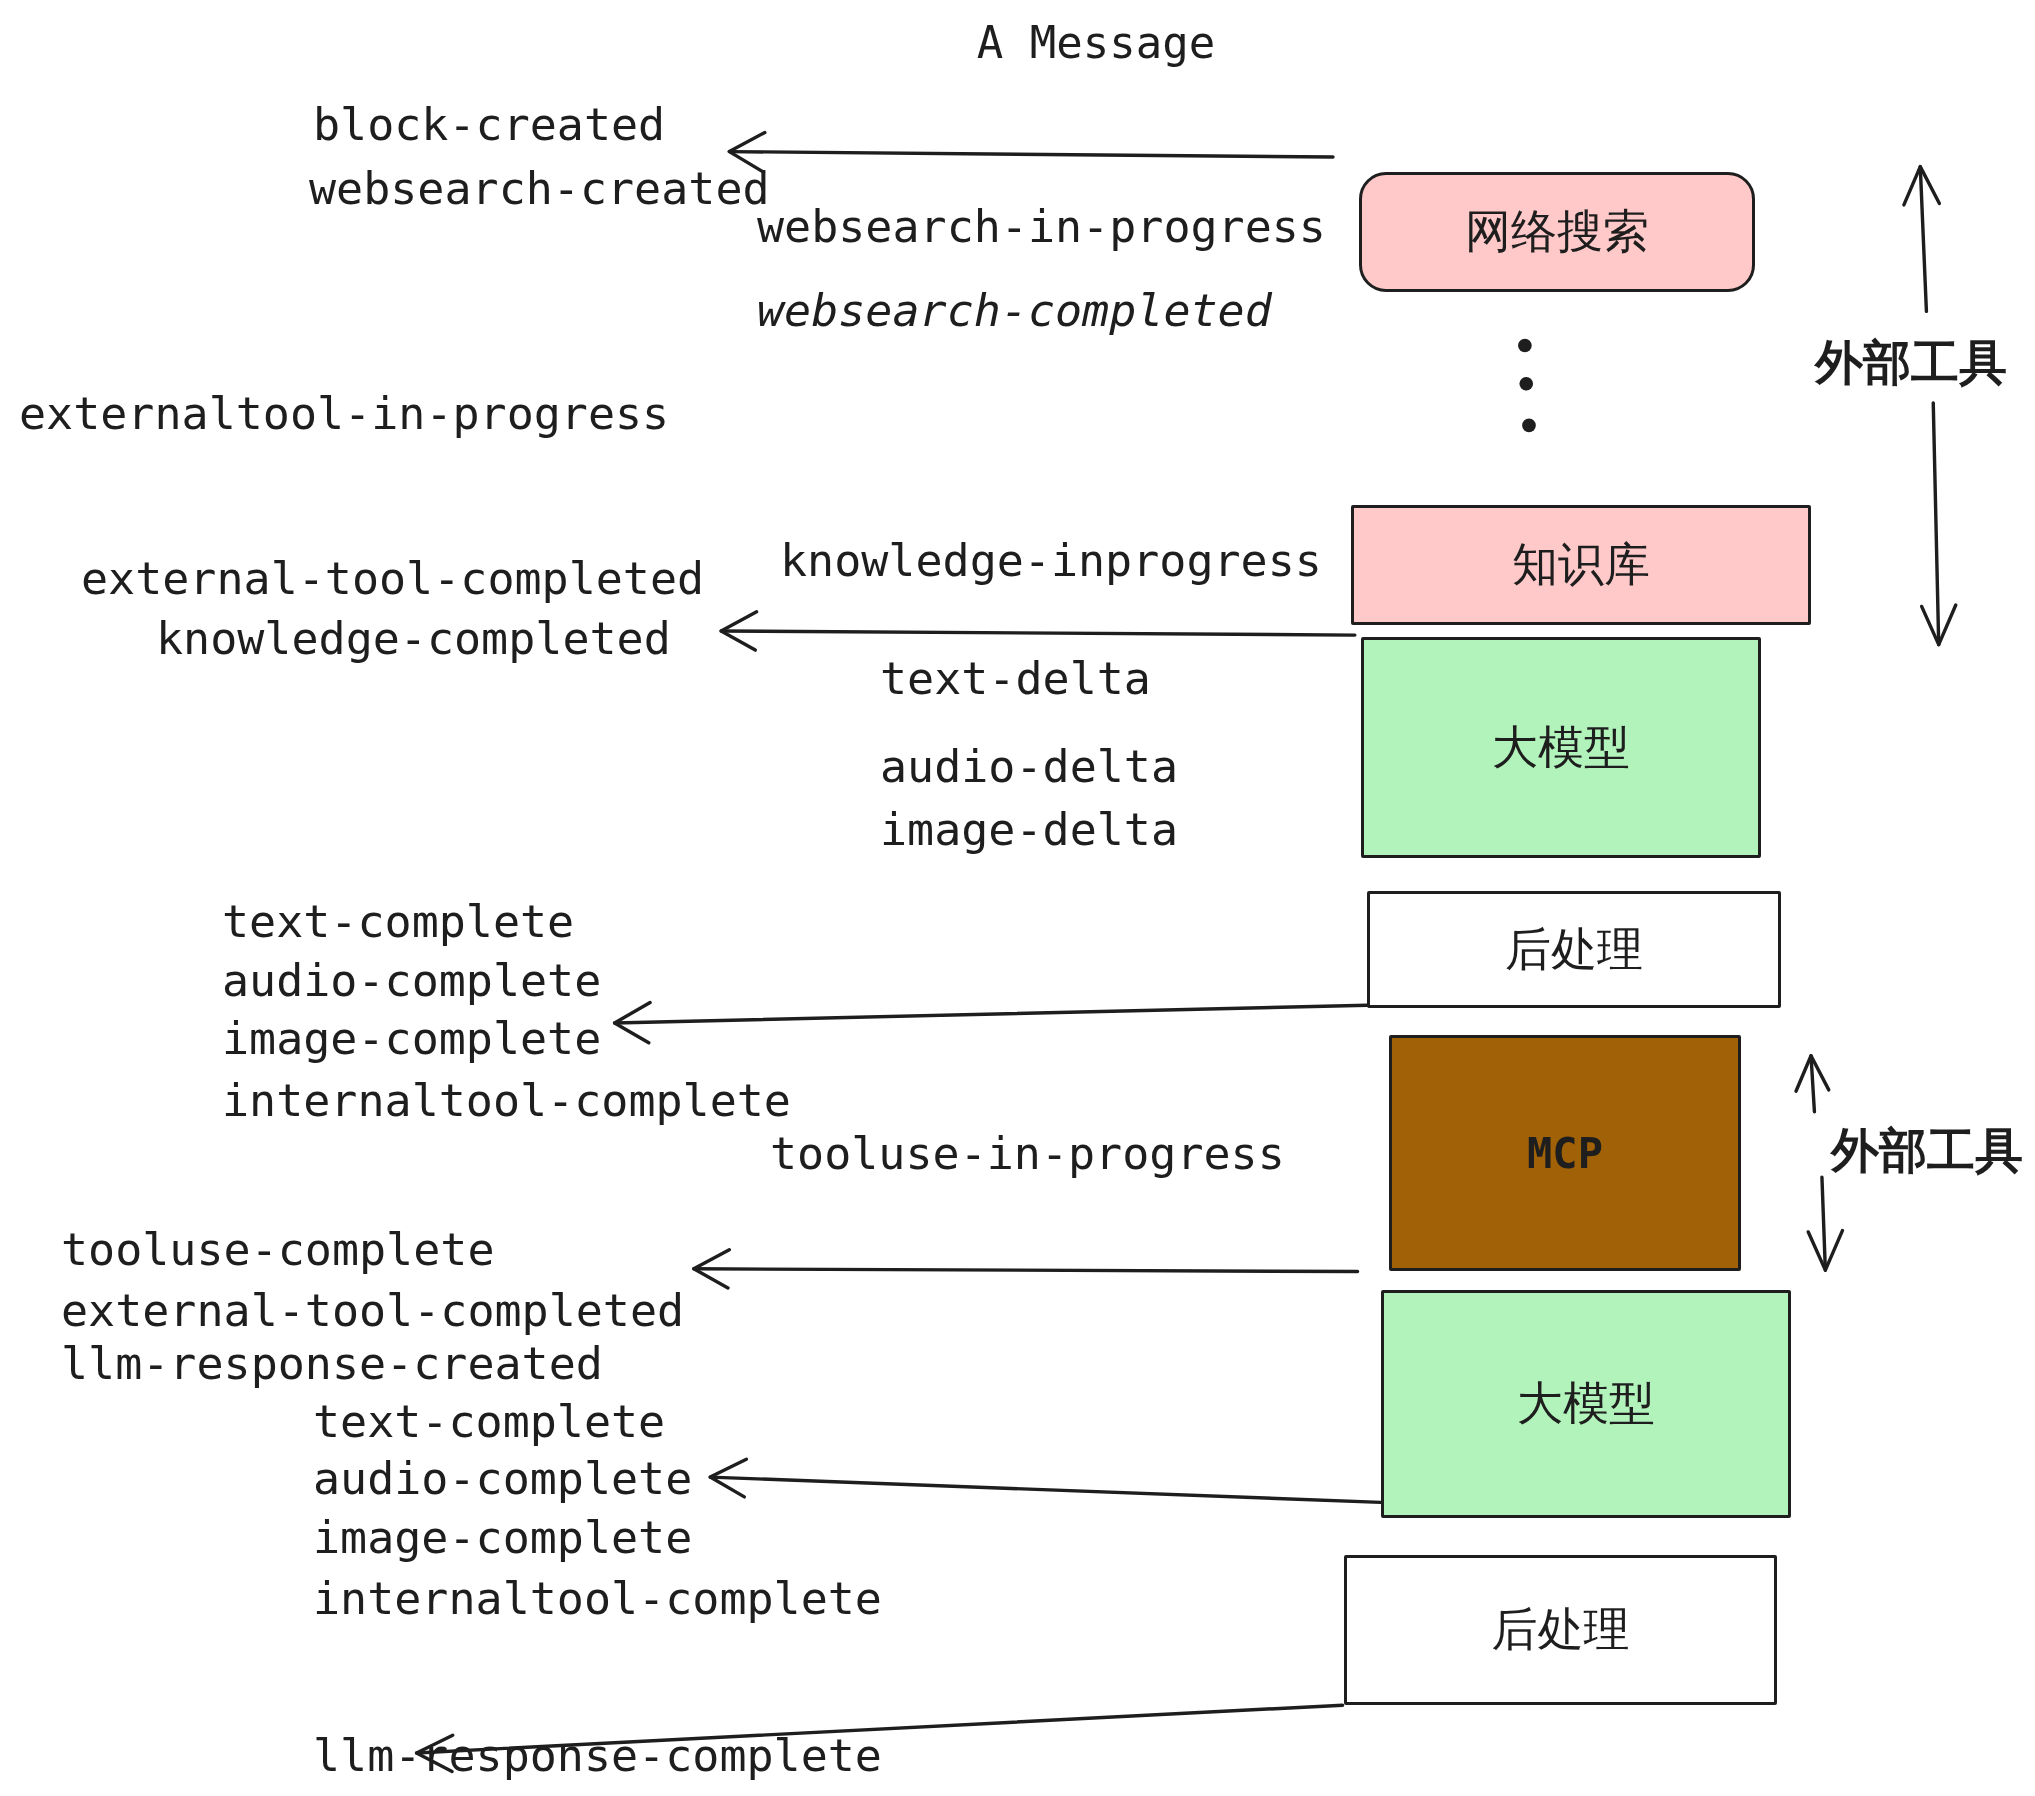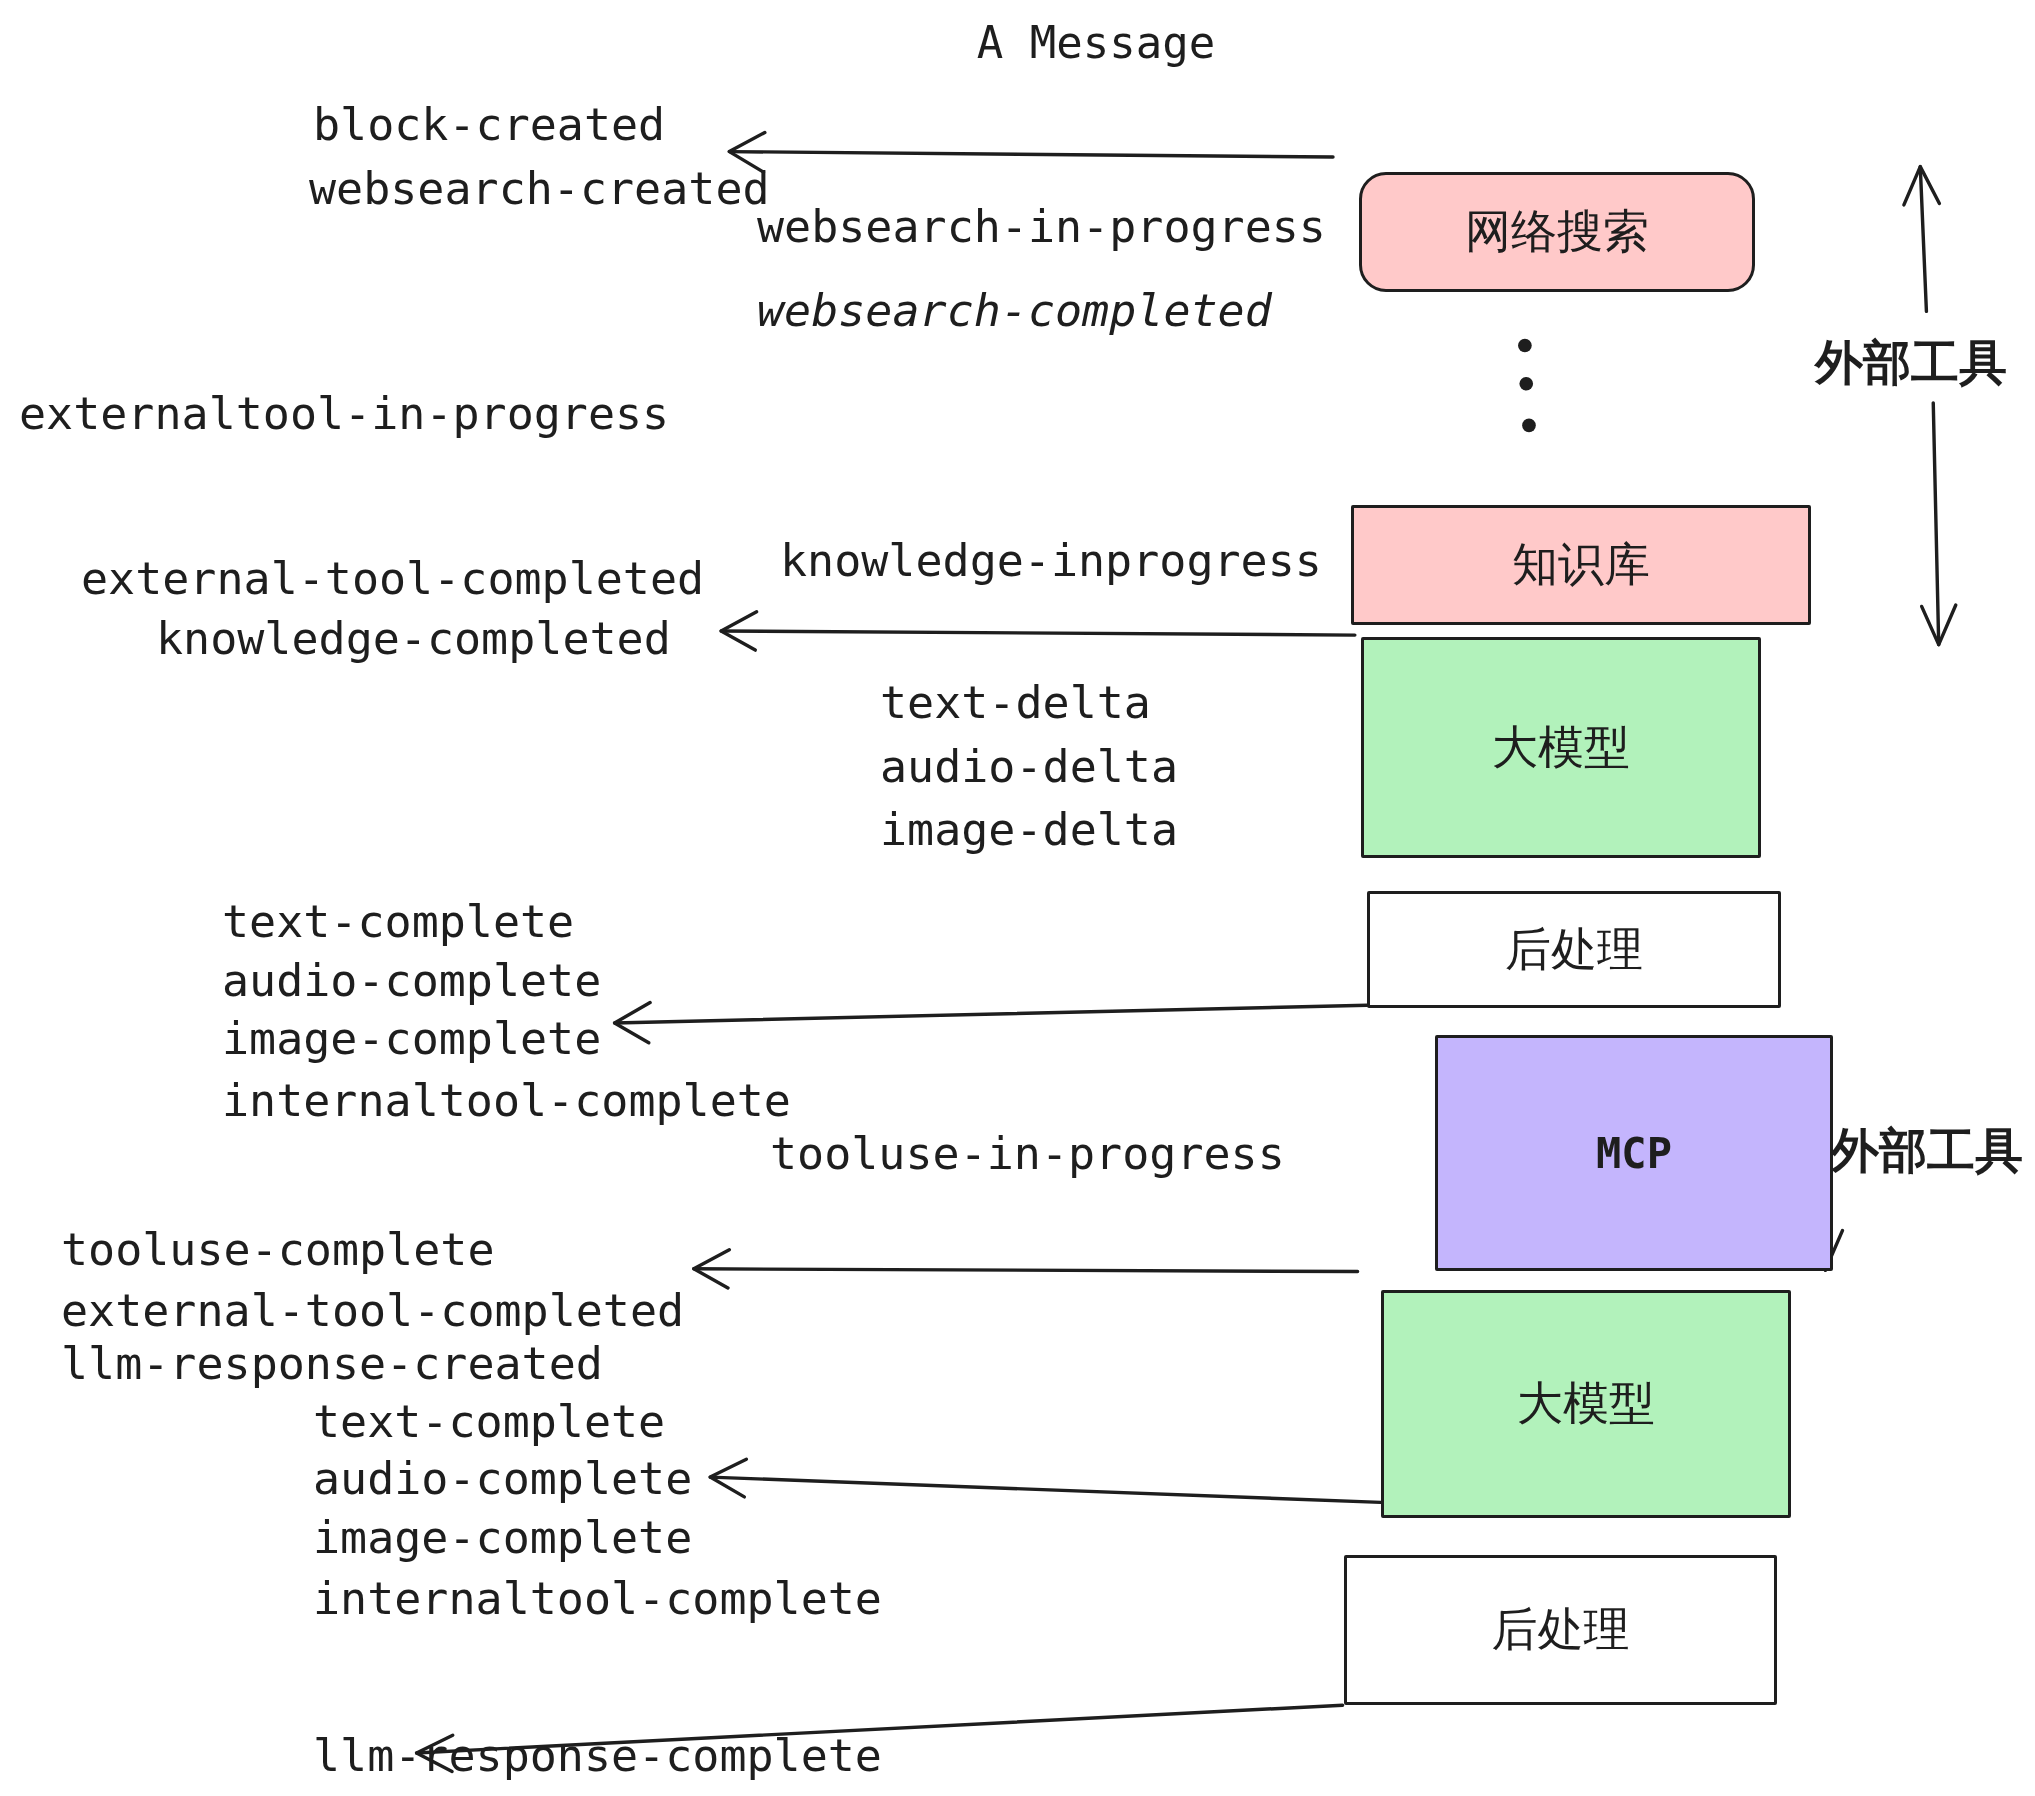--- a/index.html
+++ b/index.html
@@ -78,21 +78,21 @@
   </div>
   <div class="box" style="left: 1351px; top: 505px; width: 460px; height: 120px; background-color: rgb(255, 201, 201);">
     <span class="cjk">知识库</span>
   </div>
   <div class="box" style="left: 1361px; top: 637px; width: 400px; height: 221px; background-color: rgb(178, 242, 187);">
     <span class="cjk">大模型</span>
   </div>
   <div class="box" style="left: 1367px; top: 891px; width: 414px; height: 117px; background-color: rgb(255, 255, 255);">
     <span class="cjk">后处理</span>
   </div>
-  <div class="box" style="left: 1435px; top: 1035px; width: 398px; height: 236px; background-color: #c4b5fd;">
+  <div class="box" style="left: 1389px; top: 1035px; width: 352px; height: 236px; background-color: #a16207;">
     <span class="mono">MCP</span>
   </div>
   <div class="box" style="left: 1381px; top: 1290px; width: 410px; height: 228px; background-color: rgb(178, 242, 187);">
     <span class="cjk">大模型</span>
   </div>
   <div class="box" style="left: 1344px; top: 1555px; width: 433px; height: 150px; background-color: rgb(255, 255, 255);">
     <span class="cjk">后处理</span>
   </div>
 
   <div class="side-label" style="left:1815px;top:331px;">外部工具</div>
@@ -100,21 +100,21 @@
 
   <div class="evt" style="left:313px;top:102px;">block-created</div>
   <div class="evt" style="left:309px;top:166px;">websearch-created</div>
   <div class="evt" style="left:757px;top:204px;">websearch-in-progress</div>
   <div class="evt" style="left:757px;top:288px;font-style:italic;">websearch-completed</div>
   <div class="evt" style="left:19px;top:391px;">externaltool-in-progress</div>
   <div class="evt" style="left:780px;top:538px;">knowledge-inprogress</div>
   <div class="evt" style="left:81px;top:556px;">external-tool-completed</div>
   <div class="evt" style="left:156px;top:616px;">knowledge-completed</div>
 
-  <div class="evt" style="left:880px;top:680px;">text-delta</div>
+  <div class="evt" style="left:880px;top:656px;">text-delta</div>
   <div class="evt" style="left:880px;top:744px;">audio-delta</div>
   <div class="evt" style="left:880px;top:807px;">image-delta</div>
 
   <div class="evt" style="left:222px;top:899px;">text-complete</div>
   <div class="evt" style="left:222px;top:958px;">audio-complete</div>
   <div class="evt" style="left:222px;top:1016px;">image-complete</div>
   <div class="evt" style="left:222px;top:1078px;">internaltool-complete</div>
 
   <div class="evt" style="left:770px;top:1131px;">tooluse-in-progress</div>
 

